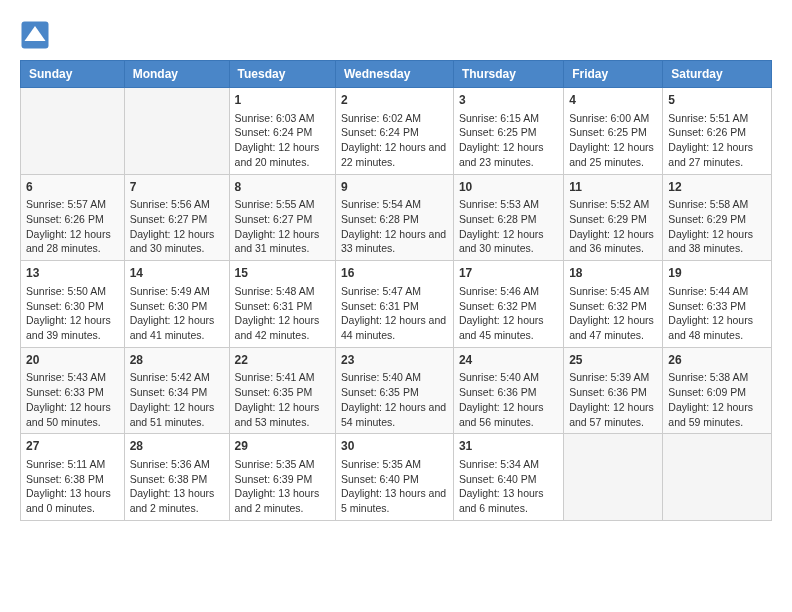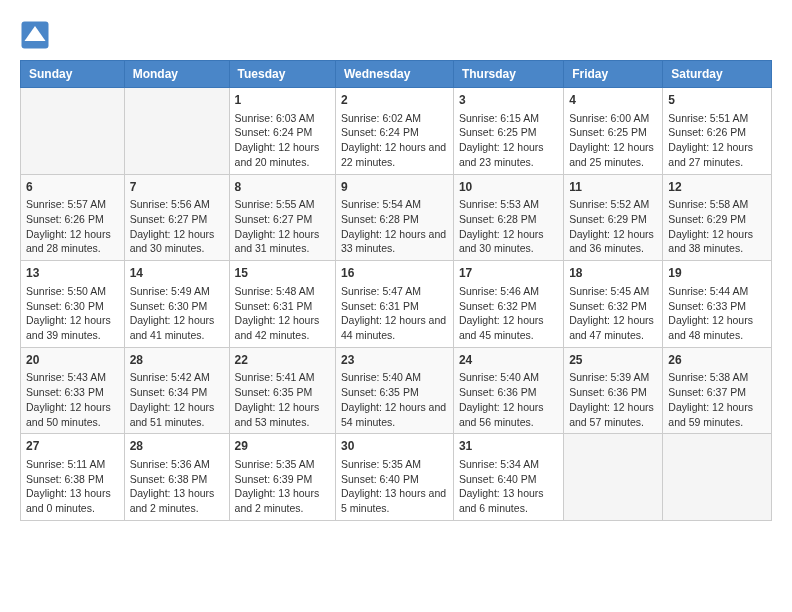--- a/index.html
+++ b/index.html
@@ -141,21 +141,21 @@
         <td><span class="day-num">18</span><span>Sunrise: 5:45 AM</span><br><span>Sunset: 6:32 PM</span><br><span>Daylight: 12 hours and 47 minutes.</span></td>
         <td><span class="day-num">19</span><span>Sunrise: 5:44 AM</span><br><span>Sunset: 6:33 PM</span><br><span>Daylight: 12 hours and 48 minutes.</span></td>
       </tr>
       <tr>
         <td><span class="day-num">20</span><span>Sunrise: 5:43 AM</span><br><span>Sunset: 6:33 PM</span><br><span>Daylight: 12 hours and 50 minutes.</span></td>
         <td><span class="day-num">28</span><span>Sunrise: 5:42 AM</span><br><span>Sunset: 6:34 PM</span><br><span>Daylight: 12 hours and 51 minutes.</span></td>
         <td><span class="day-num">22</span><span>Sunrise: 5:41 AM</span><br><span>Sunset: 6:35 PM</span><br><span>Daylight: 12 hours and 53 minutes.</span></td>
         <td><span class="day-num">23</span><span>Sunrise: 5:40 AM</span><br><span>Sunset: 6:35 PM</span><br><span>Daylight: 12 hours and 54 minutes.</span></td>
         <td><span class="day-num">24</span><span>Sunrise: 5:40 AM</span><br><span>Sunset: 6:36 PM</span><br><span>Daylight: 12 hours and 56 minutes.</span></td>
         <td><span class="day-num">25</span><span>Sunrise: 5:39 AM</span><br><span>Sunset: 6:36 PM</span><br><span>Daylight: 12 hours and 57 minutes.</span></td>
-        <td><span class="day-num">26</span><span>Sunrise: 5:38 AM</span><br><span>Sunset: 6:37 PM</span><br><span>Daylight: 12 hours and 59 minutes.</span></td>
+        <td><span class="day-num">26</span><span>Sunrise: 5:38 AM</span><br><span>Sunset: 6:09 PM</span><br><span>Daylight: 12 hours and 59 minutes.</span></td>
       </tr>
       <tr>
         <td><span class="day-num">27</span><span>Sunrise: 5:11 AM</span><br><span>Sunset: 6:38 PM</span><br><span>Daylight: 13 hours and 0 minutes.</span></td>
         <td><span class="day-num">28</span><span>Sunrise: 5:36 AM</span><br><span>Sunset: 6:38 PM</span><br><span>Daylight: 13 hours and 2 minutes.</span></td>
         <td><span class="day-num">29</span><span>Sunrise: 5:35 AM</span><br><span>Sunset: 6:39 PM</span><br><span>Daylight: 13 hours and 2 minutes.</span></td>
         <td><span class="day-num">30</span><span>Sunrise: 5:35 AM</span><br><span>Sunset: 6:40 PM</span><br><span>Daylight: 13 hours and 5 minutes.</span></td>
         <td><span class="day-num">31</span><span>Sunrise: 5:34 AM</span><br><span>Sunset: 6:40 PM</span><br><span>Daylight: 13 hours and 6 minutes.</span></td>
         <td class="empty"></td>
         <td class="empty"></td>
       </tr>

